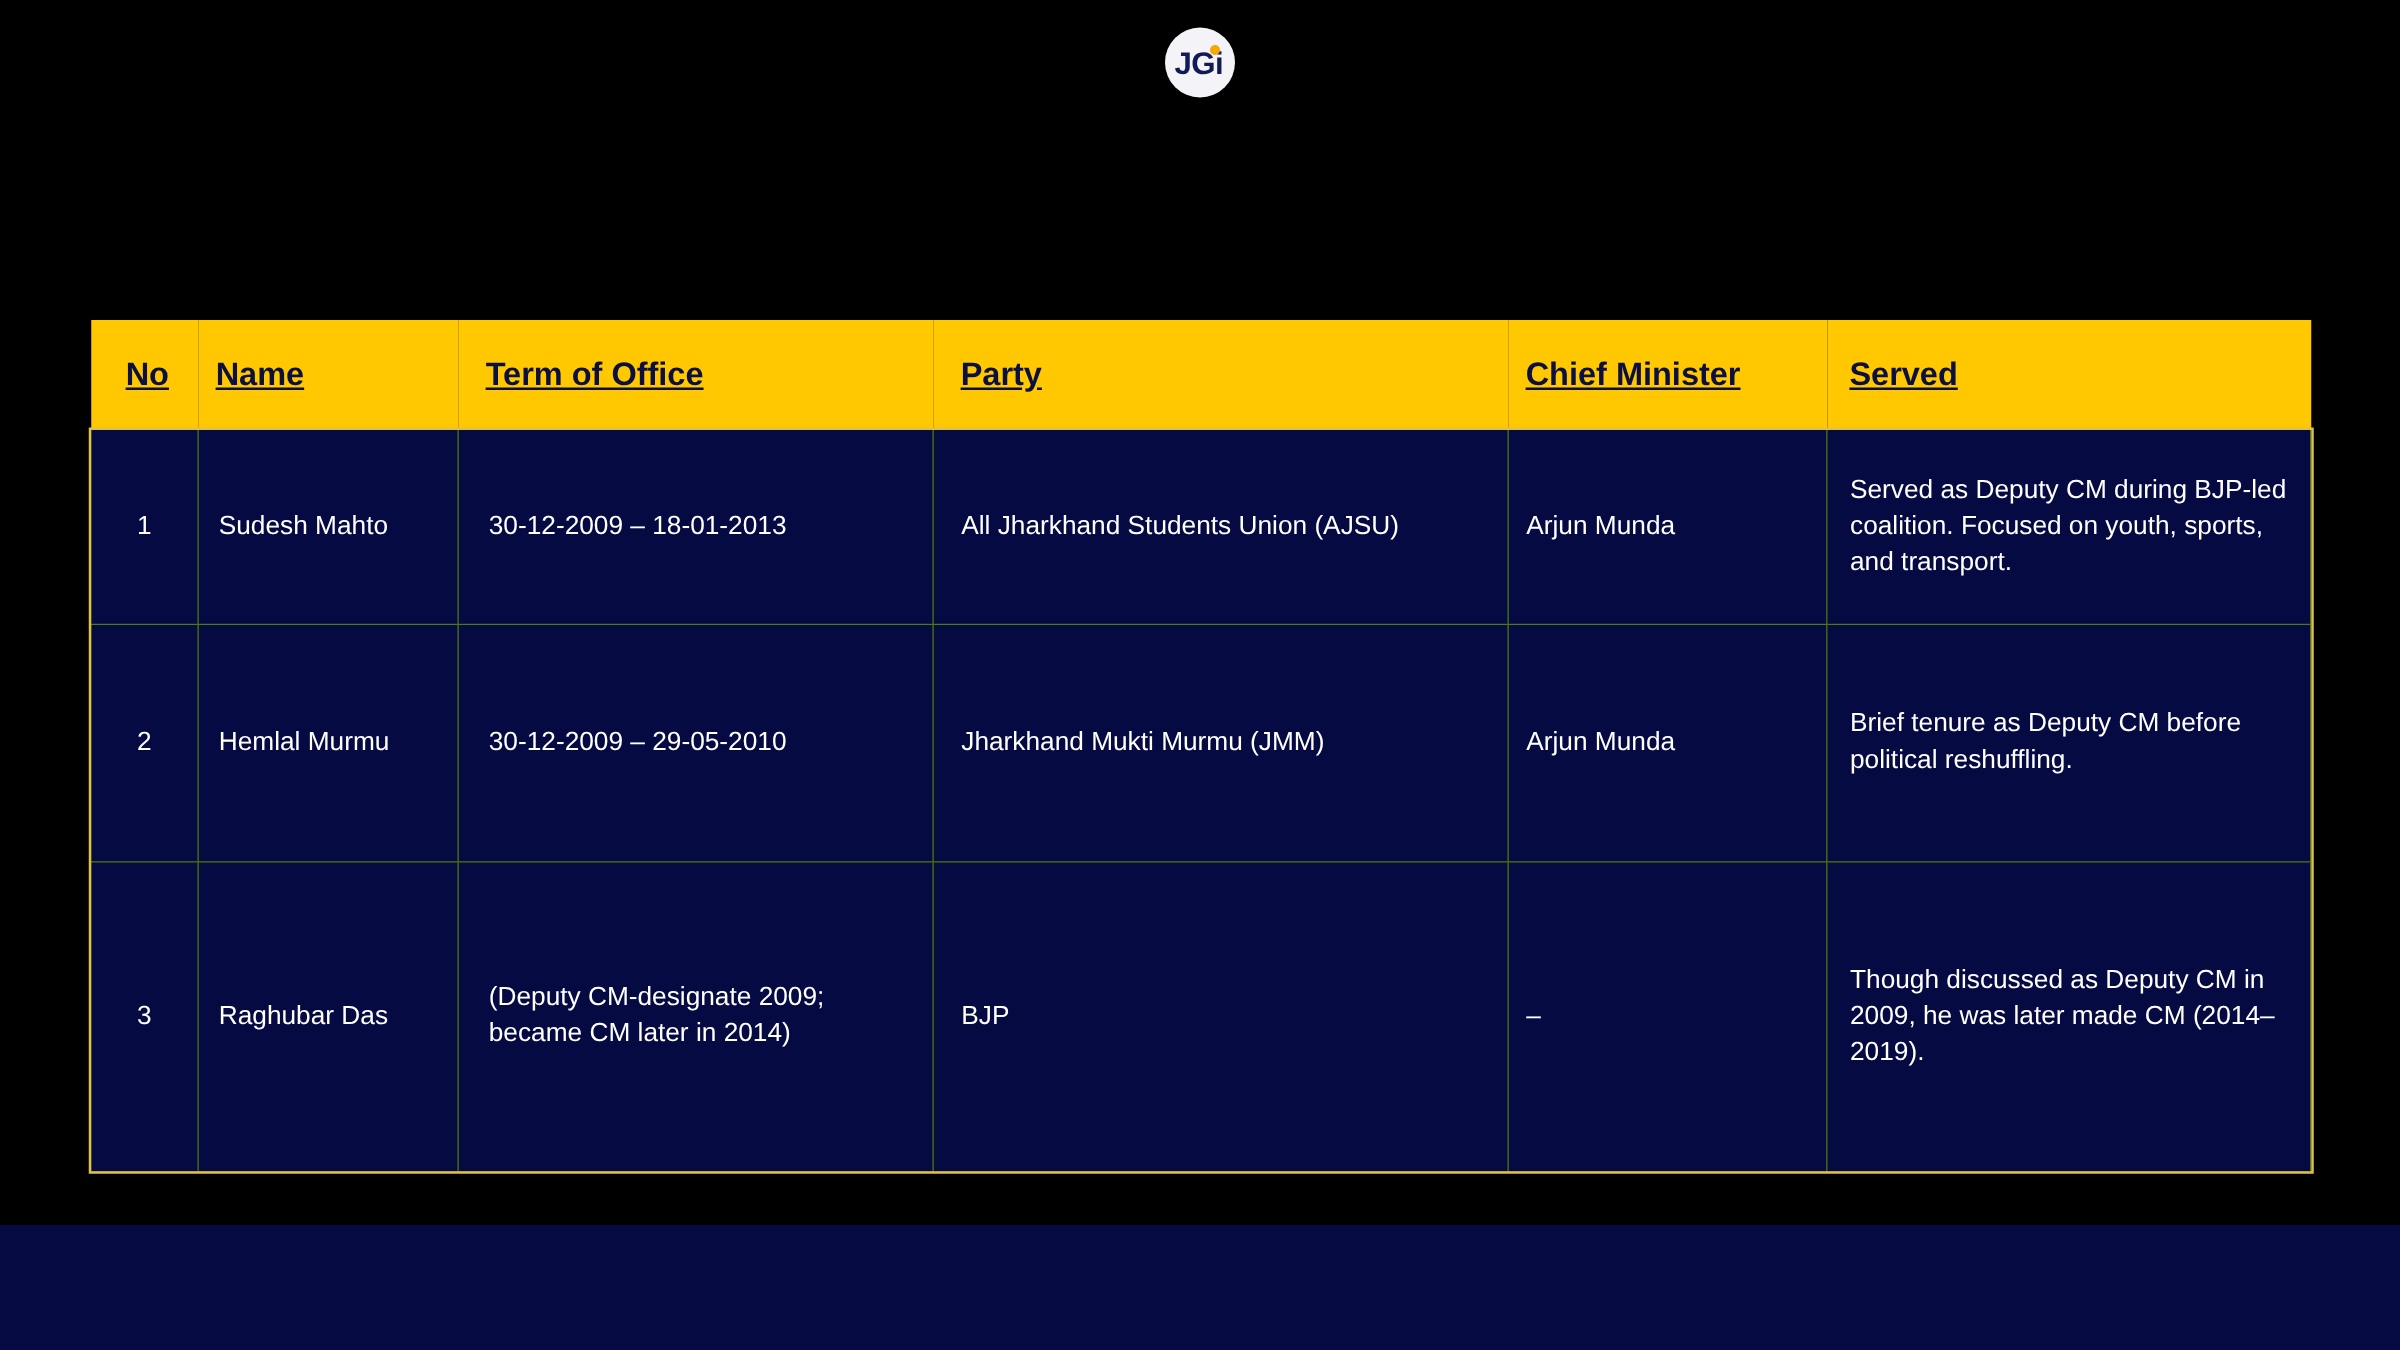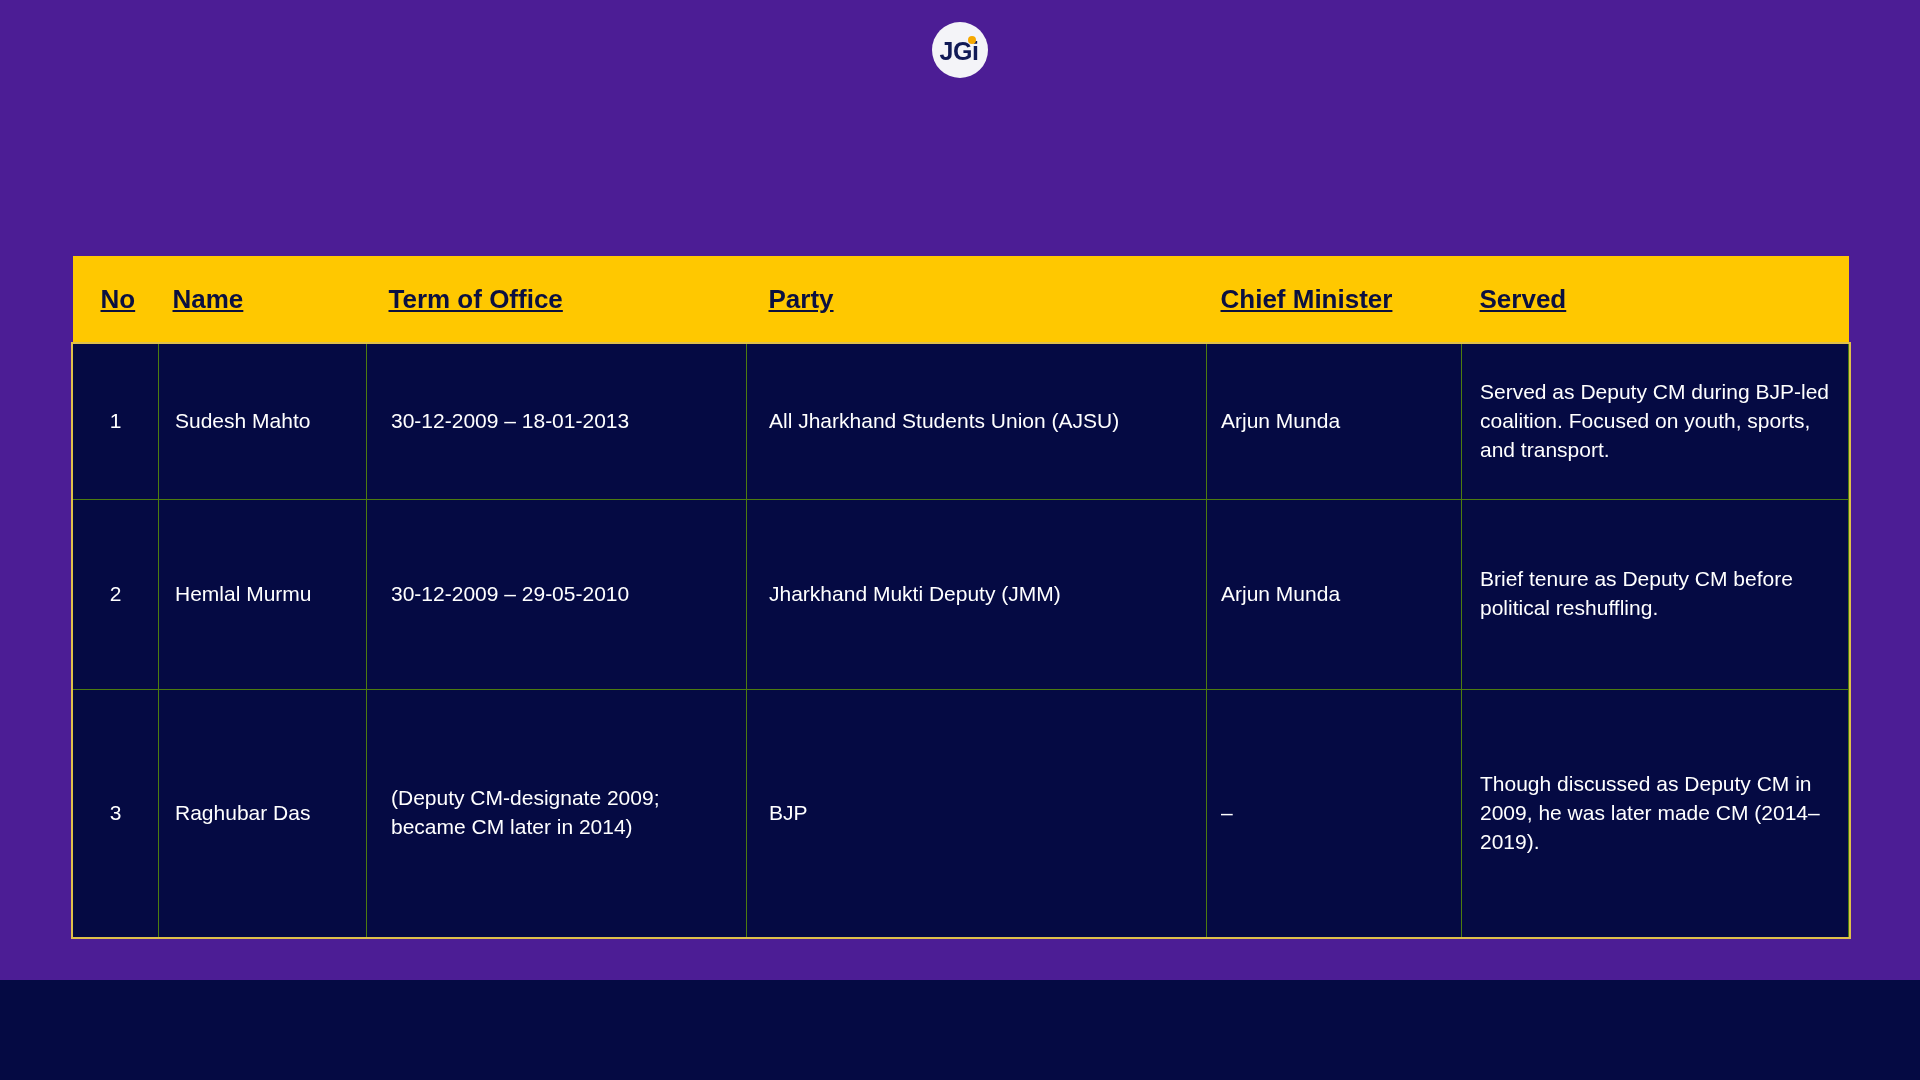--- a/index.html
+++ b/index.html
@@ -2,21 +2,21 @@
 <html><head>
 <meta charset="utf-8">
 <style>
   * { margin:0; padding:0; box-sizing:border-box; }
   html, body {
     width:1920px; height:1080px;
     background:#050a43;
     font-family:"Liberation Sans", sans-serif;
     overflow:hidden;
   }
-  .page { position:relative; width:1920px; height:980px; background:#4c1d95; }
+  .page { position:relative; width:1920px; height:980px; background:#000000; }
 
   
   .brand {
     display:flex; align-items:center; justify-content:center;
     gap:14px;
     padding-top:22px;
   }
   .brand-logo {
     width:56px; height:56px; border-radius:50%;
     background:#f4f4f8;
@@ -130,21 +130,21 @@
           <td class="c-name">Sudesh Mahto</td>
           <td class="c-term">30-12-2009 – 18-01-2013</td>
           <td class="c-party">All Jharkhand Students Union (AJSU)</td>
           <td class="c-cm">Arjun Munda</td>
           <td class="c-notes">Served as Deputy CM during BJP-led coalition. Focused on youth, sports, and transport.</td>
         </tr>
         <tr class="r2">
           <td class="c-no">2</td>
           <td class="c-name">Hemlal Murmu</td>
           <td class="c-term">30-12-2009 – 29-05-2010</td>
-          <td class="c-party">Jharkhand Mukti Deputy (JMM)</td>
+          <td class="c-party">Jharkhand Mukti Murmu (JMM)</td>
           <td class="c-cm">Arjun Munda</td>
           <td class="c-notes">Brief tenure as Deputy CM before political reshuffling.</td>
         </tr>
         <tr class="r3">
           <td class="c-no">3</td>
           <td class="c-name">Raghubar Das</td>
           <td class="c-term">(Deputy CM-designate 2009; became CM later in 2014)</td>
           <td class="c-party">BJP</td>
           <td class="c-cm">–</td>
           <td class="c-notes">Though discussed as Deputy CM in 2009, he was later made CM (2014–2019).</td>

